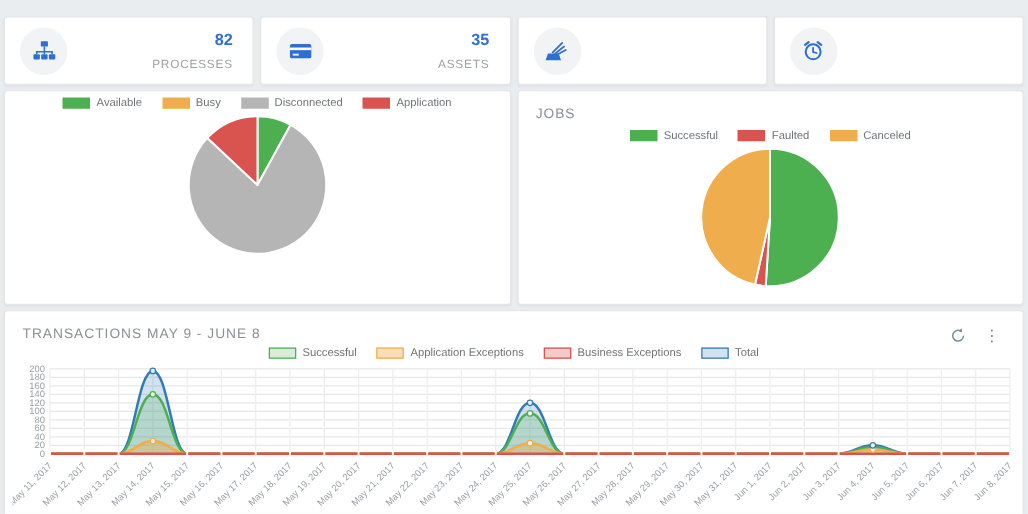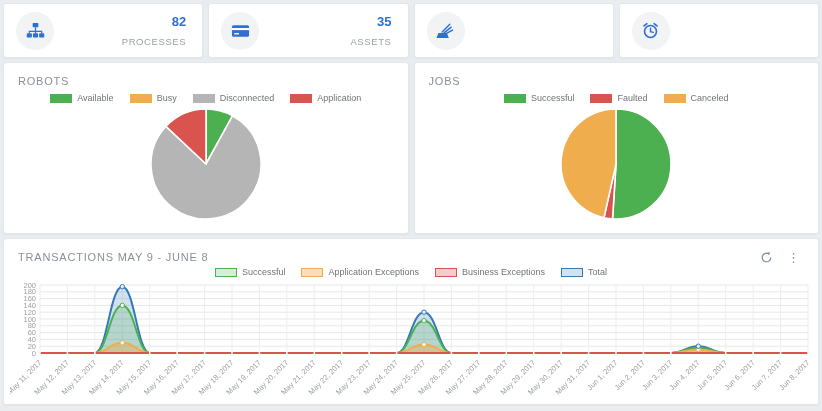--- a/index.html
+++ b/index.html
@@ -2,21 +2,21 @@
 <html><head>
 <meta charset="utf-8">
 <style>
   html,body{margin:0;padding:0;}
   body{
     width:822px;height:411px;overflow:hidden;
     background:#e9edf0;
     font-family:"Liberation Sans","DejaVu Sans",sans-serif;
     -webkit-font-smoothing:antialiased;
   }
-  .cards-row{display:flex;gap:5px;padding:3px 3px 0 3px;}
+  .cards-row{display:flex;gap:5px;padding:3px 3px 0 3px;margin-top:10px;}
   .card{
     flex:1;height:55px;background:#fff;border:1px solid #e4e7ea;border-radius:3px;
     box-shadow:0 1px 2px rgba(0,0,0,.04);
     display:flex;align-items:center;padding:0 16px 0 12px;box-sizing:border-box;cursor:pointer;
   }
   .icon-circle{
     width:38px;height:38px;border-radius:50%;background:#f1f3f4;
     display:flex;align-items:center;justify-content:center;flex:0 0 38px;
   }
   .card-text{margin-left:auto;text-align:right;}
@@ -33,21 +33,21 @@
   .legend-row{display:flex;justify-content:center;gap:16px;margin-top:4px;}
   .legend-item{display:flex;align-items:center;gap:5px;cursor:pointer;text-align:right;}
   .legend-label{font-size:9px;color:#6f7478;}
   .swatch-solid{width:22px;height:9px;display:inline-block;}
   .swatch-outline{width:20px;height:7px;display:inline-block;border-style:solid;border-width:1.5px;}
   .pie-wrap{display:flex;justify-content:center;}
   .tx-panel{
     margin:4px 3px 3px 3px;height:167px;background:#fff;border:1px solid #e4e7ea;border-radius:3px;
     box-shadow:0 1px 2px rgba(0,0,0,.04);box-sizing:border-box;overflow:hidden;position:relative;
   }
-  .tx-header{display:flex;align-items:flex-start;}
+  .tx-header{display:flex;align-items:center;}
   .tx-actions{margin-left:auto;display:flex;align-items:center;gap:14px;padding:12px 18px 0 0;}
   .icon-btn{cursor:pointer;color:#78909c;display:flex;align-items:center;justify-content:center;}
   .kebab{font-size:13px;line-height:13px;color:#78909c;}
   .tx-legend{margin-top:2px;}
   .tx-chart-wrap{padding:2px 4px 0 6px;}
 </style>
 </head>
 <body>
 
 <div class="cards-row">
@@ -98,21 +98,20 @@
         <path d="M10 7.6v3.6l3 0.8" fill="none" stroke="#2f6fd1" stroke-width="1.5" stroke-linecap="round"></path>
         <path d="M3.2 5.2l3-2.4 M16.8 5.2l-3-2.4" stroke="#2f6fd1" stroke-width="1.8" stroke-linecap="round"></path>
       </svg>
     </div>
   </div>
 </div>
 
 <div class="panels-row">
 
   <div class="panel">
-    <div class="panel-title">ROBOTS</div>
     <div class="legend-row" id="robots-legend">
         <div class="legend-item">
           <span class="swatch-solid" style="background: rgb(76, 175, 80);"></span>
           <span class="legend-label">Available</span>
         </div>
         <div class="legend-item">
           <span class="swatch-solid" style="background: rgb(240, 173, 78);"></span>
           <span class="legend-label">Busy</span>
         </div>
         <div class="legend-item">

